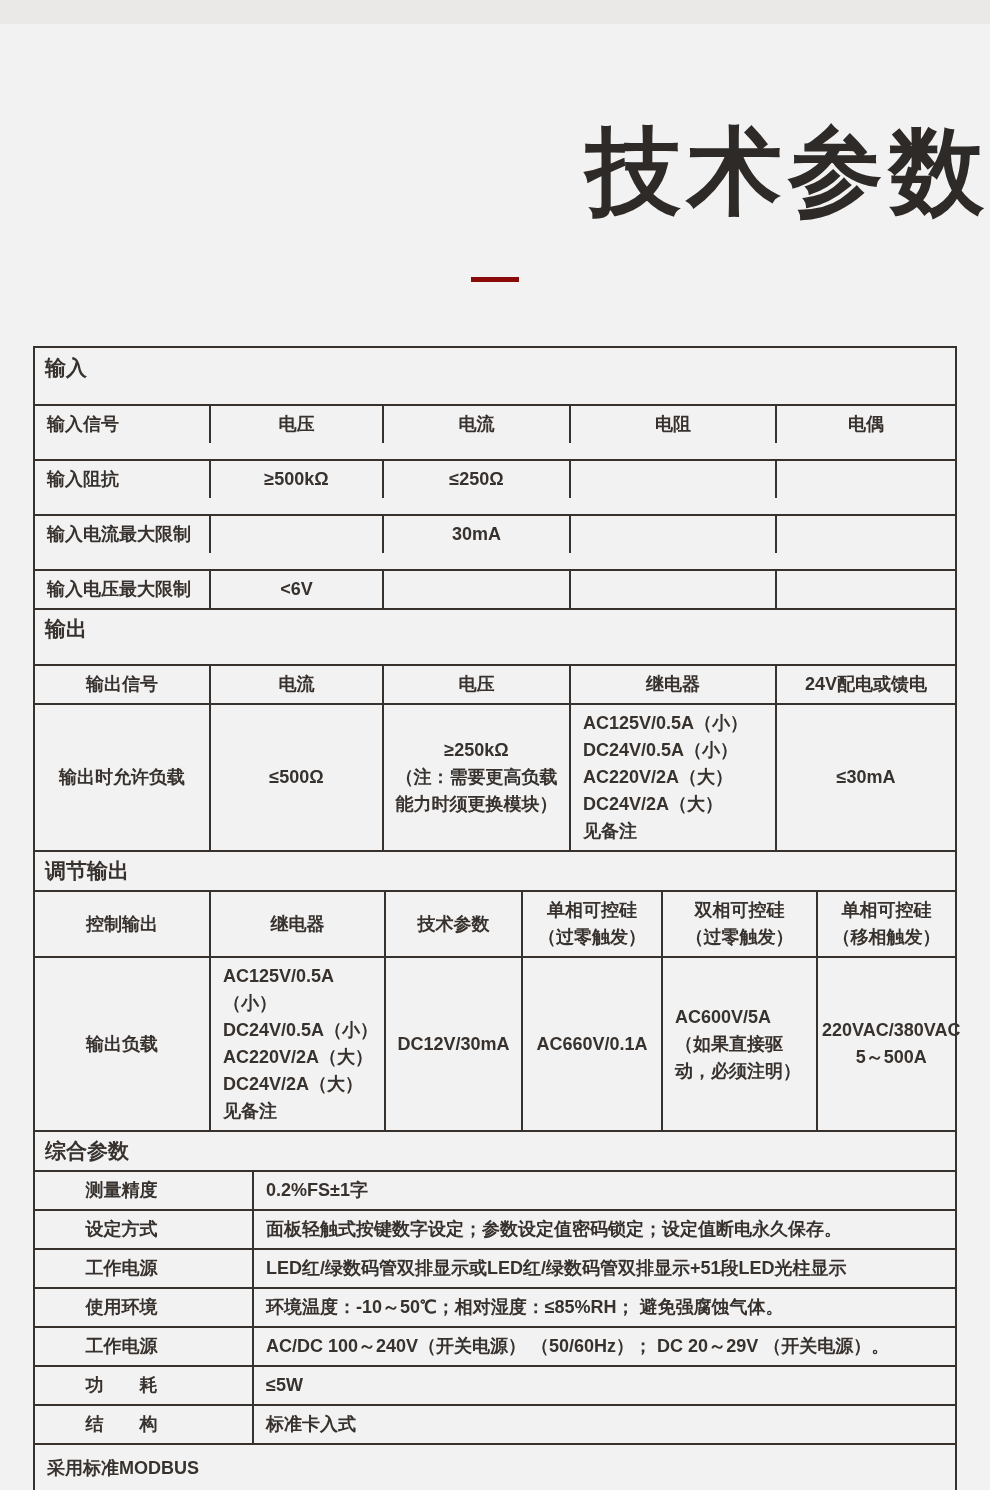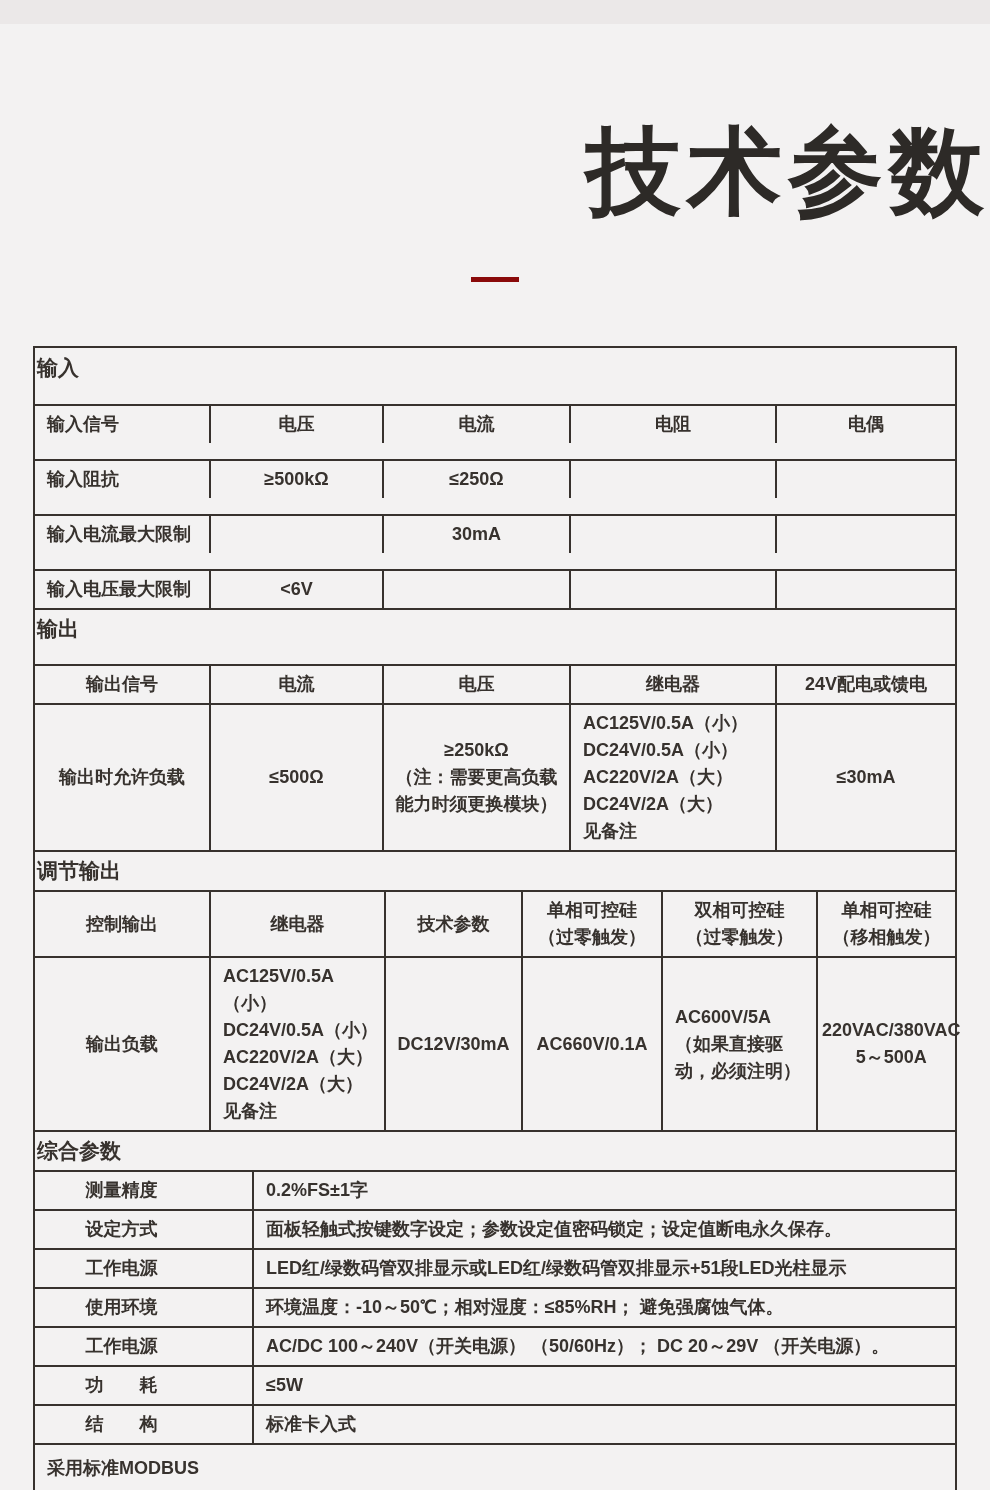--- a/index.html
+++ b/index.html
@@ -36,21 +36,21 @@
     border: 2px solid #37322e;
     font-size: 18px;
     font-weight: 600;
   }
   .trow { border-top: 2px solid #37322e; }
   .spec-table > .trow:first-child { border-top: none; }
   .sect {
     min-height: 40px;
     display: flex;
     align-items: center;
-    padding-left: 2px;
+    padding-left: 10px;
     font-size: 21px;
     font-weight: 700;
     text-align: right;
   }
   .grid { display: grid; }
   .cols-io  { grid-template-columns: 174px 173px 187px 206px auto; }
   .cols-reg { grid-template-columns: 174px 175px 137px 140px 155px auto; }
   .cols-gen { grid-template-columns: 173px auto; }
   .cell {
     display: flex;

